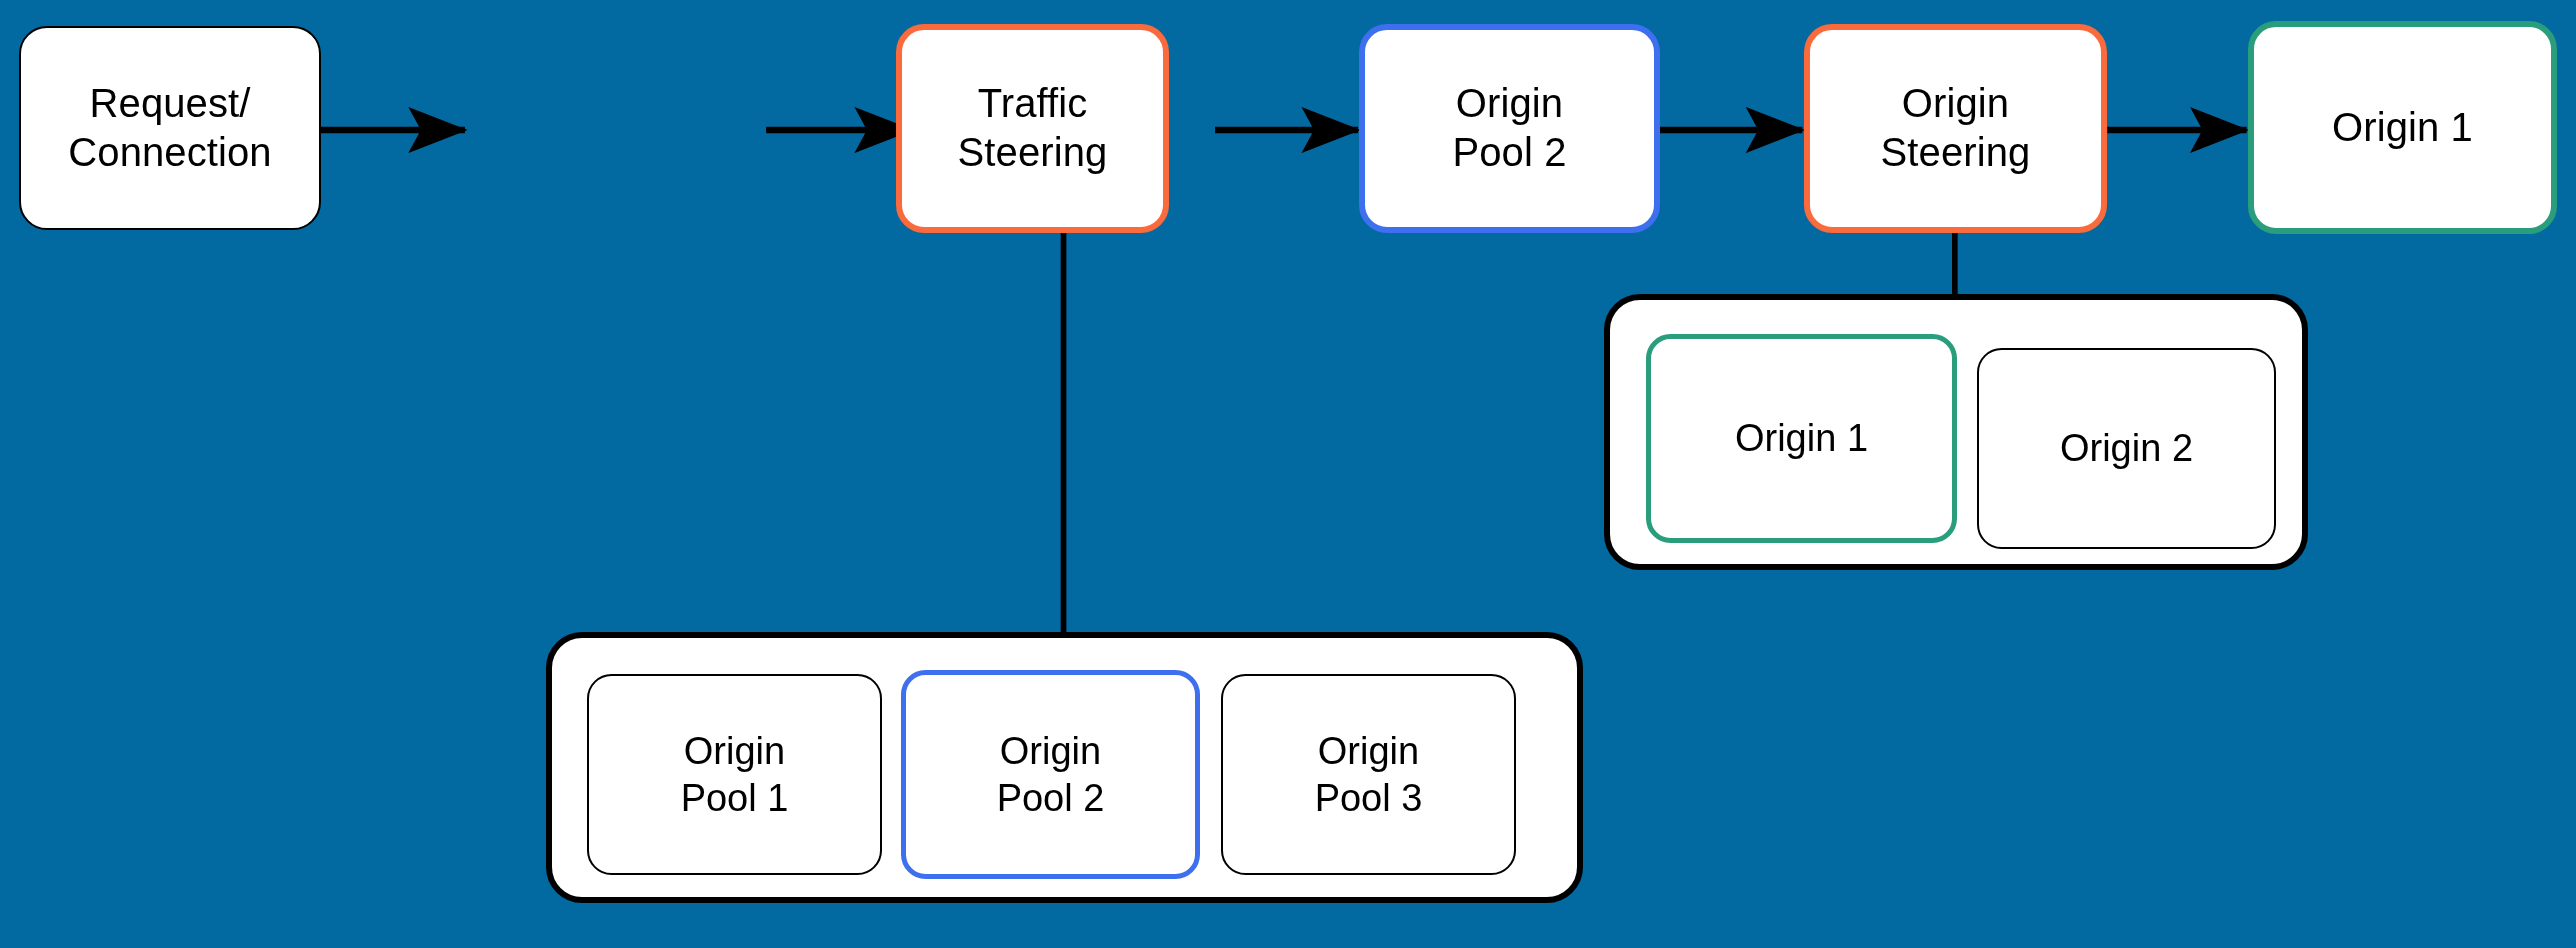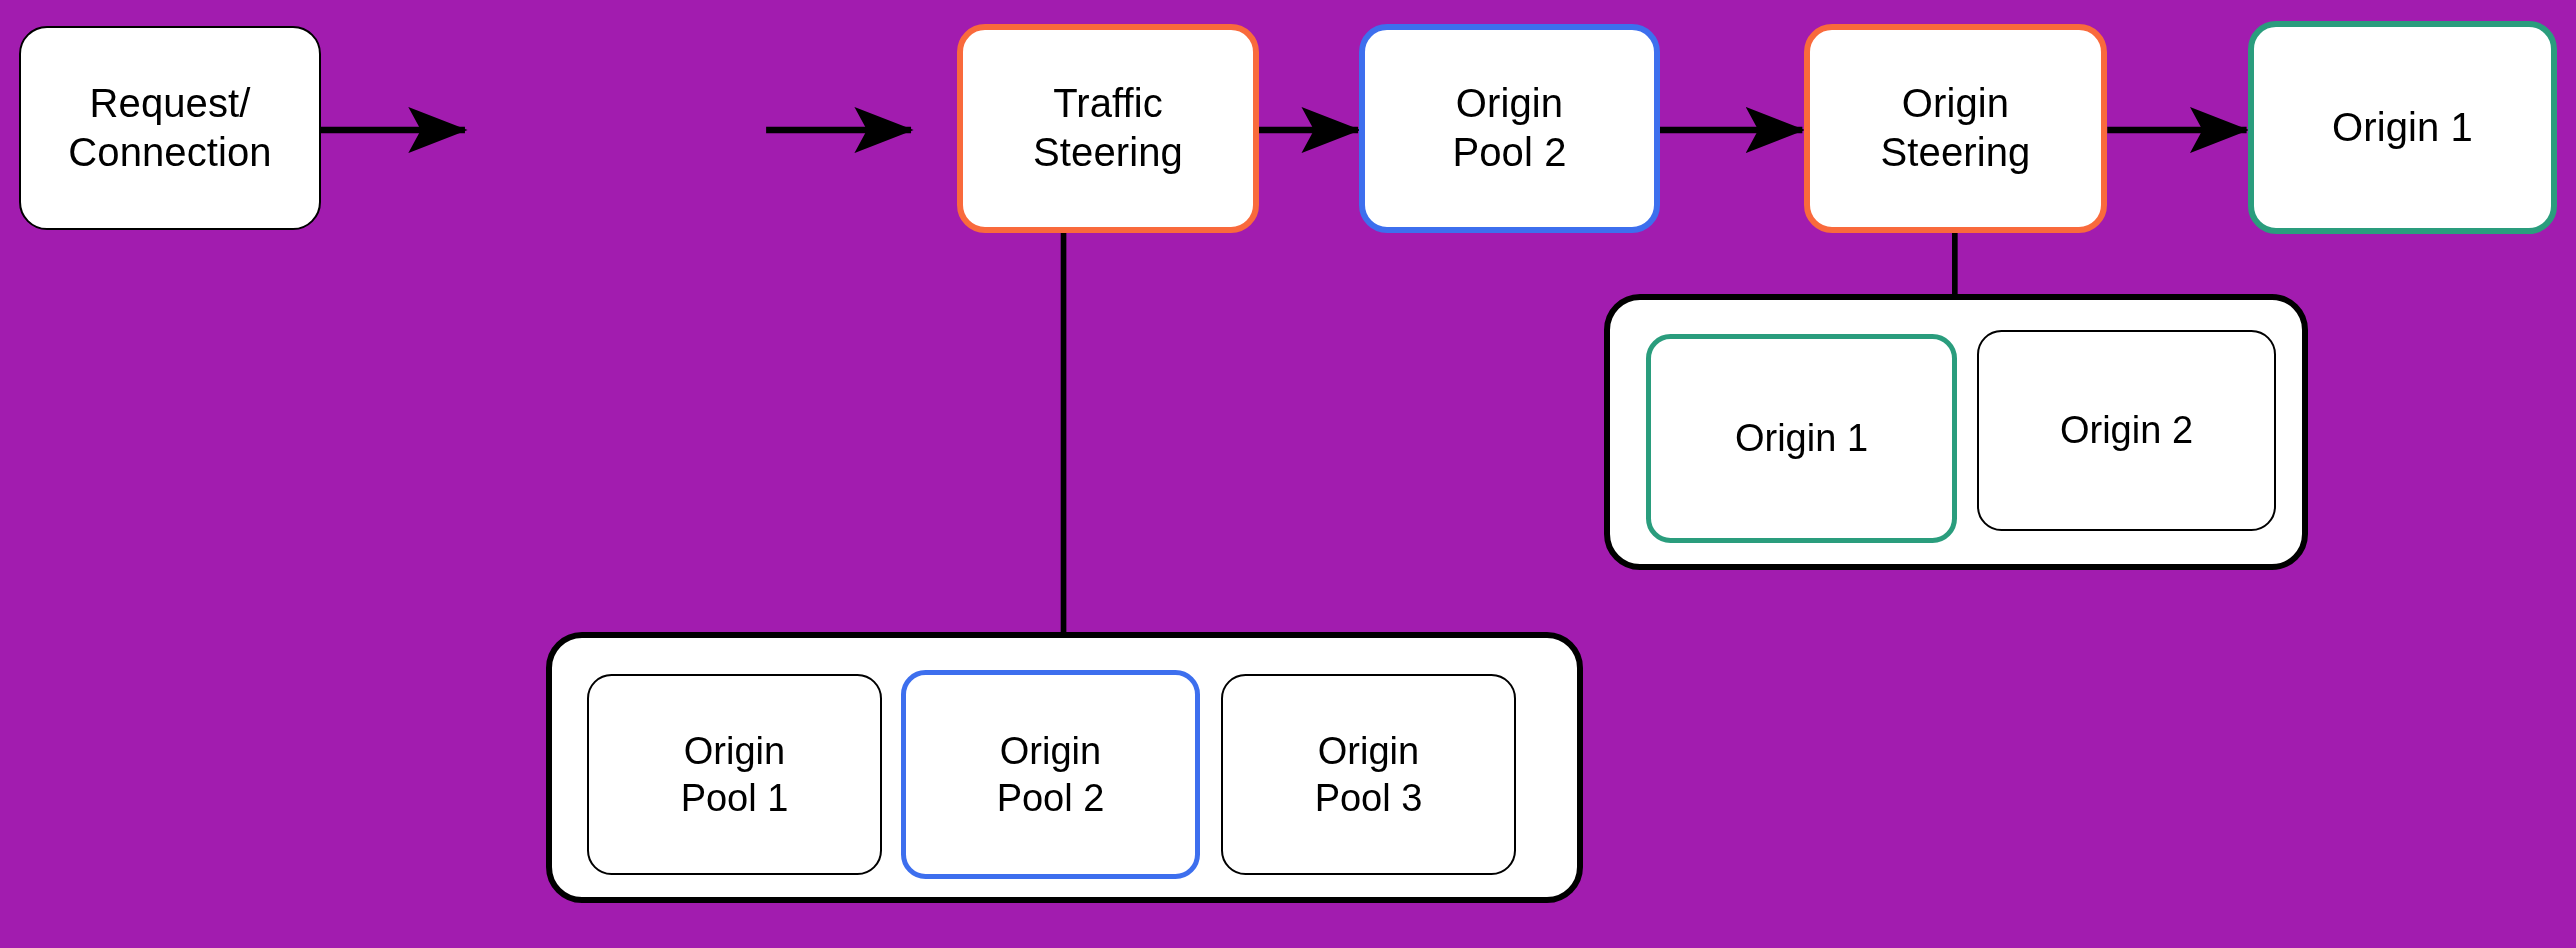--- a/index.html
+++ b/index.html
@@ -8,21 +8,21 @@
     padding: 0;
     background: #ffffff;
   }
   body {
     font-family: "Liberation Sans", sans-serif;
   }
   #canvas {
     position: relative;
     width: 2576px;
     height: 949px;
-    background: #a21caf;
+    background: #0369a1;
     overflow: hidden;
   }
   #edges {
     position: absolute;
     left: 0;
     top: 0;
     width: 2576px;
     height: 949px;
     pointer-events: none;
   }
@@ -90,36 +90,36 @@
 
     <line x1="1130" y1="245" x2="1130" y2="676" stroke="#000000" stroke-width="6"></line>
 
     <line x1="2077" y1="245" x2="2077" y2="316" stroke="#000000" stroke-width="6"></line>
   </svg>
 
   <div class="node node-primary stroke-black-thin" style="left:19px; top:26px; width:302px; height:204px;">Request/
 Connection</div>
 
 
-  <div class="node node-primary stroke-orange" style="left:957px; top:23.5px; width:302px; height:209px;">Traffic
+  <div class="node node-primary stroke-orange" style="left:896px; top:23.5px; width:273px; height:209px;">Traffic
 Steering</div>
 
   <div class="node node-primary stroke-blue" style="left:1359px; top:23.5px; width:301px; height:209px;">Origin
 Pool 2</div>
 
   <div class="node node-primary stroke-orange" style="left:1804px; top:23.5px; width:303px; height:209px;">Origin
 Steering</div>
 
   <div class="node node-primary stroke-green" style="left:2248px; top:21px; width:309px; height:213px;">Origin 1</div>
 
   <div class="group" style="left:1604px; top:294px; width:704px; height:276px;">
 
     <div class="node node-child child-green" style="left:36px; top:34px; width:311px; height:209px;">Origin 1</div>
 
-    <div class="node node-child child-black" style="left:367px; top:30px; width:299px; height:201px;">Origin 2</div>
+    <div class="node node-child child-black" style="left:367px; top:48px; width:299px; height:201px;">Origin 2</div>
   </div>
 
   <div class="group" style="left:546px; top:632px; width:1037px; height:271px;">
 
     <div class="node node-child child-black" style="left:35px; top:36px; width:295px; height:201px;">Origin
 Pool 1</div>
 
     <div class="node node-child child-blue" style="left:349px; top:32px; width:299px; height:209px;">Origin
 Pool 2</div>
 

